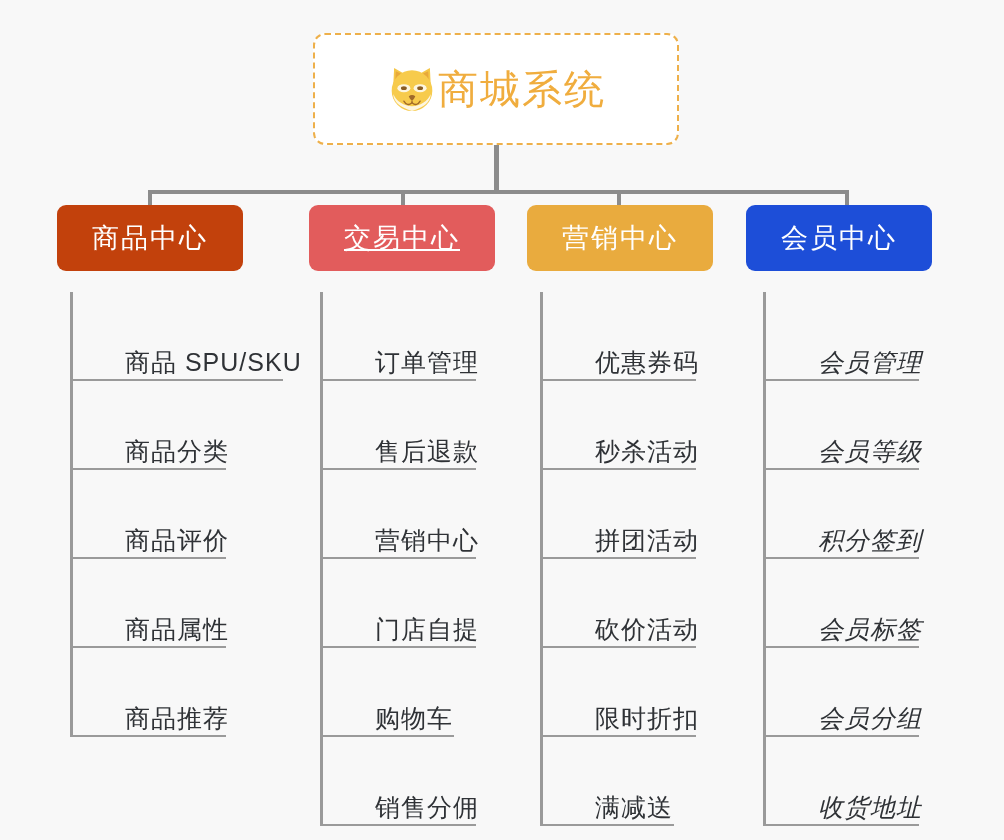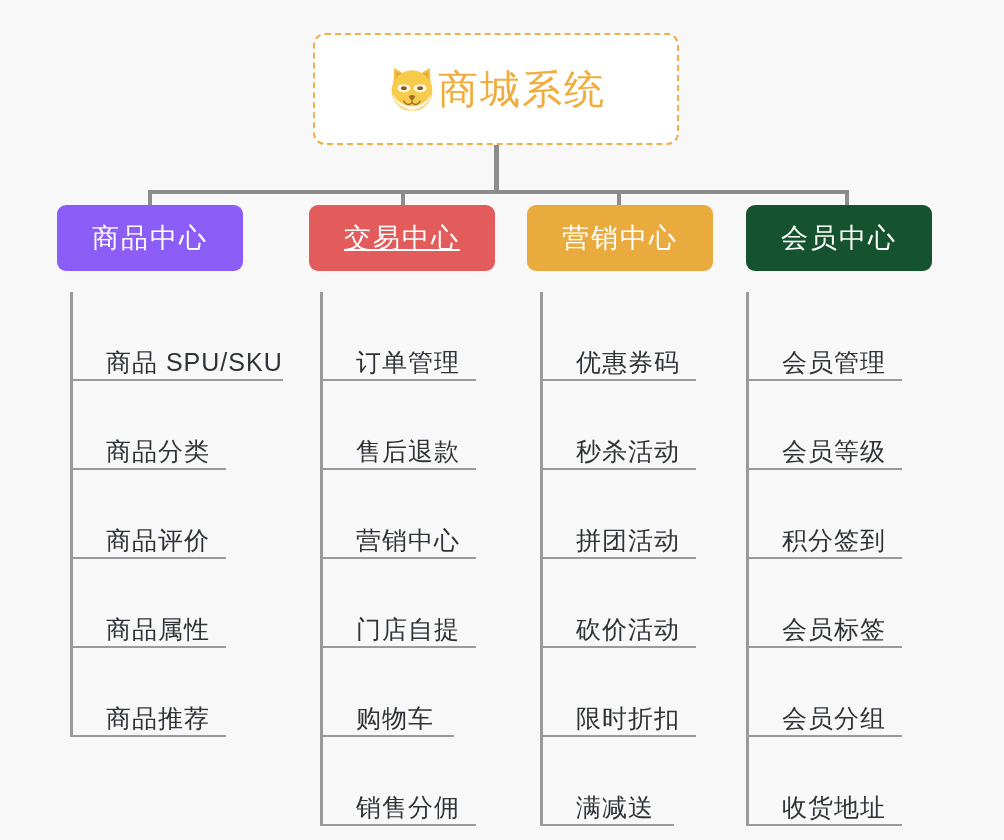--- a/index.html
+++ b/index.html
@@ -94,21 +94,21 @@
     bottom: 0px;
     width: 3px;
     background: #9a9a9a;
   }
   .leaf {
     position: relative;
     height: 89px;
     box-sizing: border-box;
     display: flex;
     align-items: flex-end;
-    padding-left: 33px;
+    padding-left: 52px;
     padding-bottom: 6px;
     text-align: right;
   }
   .leaf-label {
     font-size: 25px;
     color: #2f3236;
     line-height: 1.05;
     white-space: nowrap;
     letter-spacing: 1px;
   }
@@ -153,21 +153,21 @@
   </div>
 
   <div class="conn conn-v" style="left:494px; top:145px; width:5px; height:48px;"></div>
   <div class="conn conn-h" style="left:148px; top:190px; width:701px; height:4px;"></div>
   <div class="conn conn-v" style="left:148px; top:190px; width:4px; height:20px;"></div>
   <div class="conn conn-v" style="left:401px; top:190px; width:4px; height:20px;"></div>
   <div class="conn conn-v" style="left:617px; top:190px; width:4px; height:20px;"></div>
   <div class="conn conn-v" style="left:845px; top:190px; width:4px; height:20px;"></div>
 
   <div class="column" style="left:57px; width:190px;">
-    <div class="cat-header" style="width: 186px; background: #8b5cf6;">
+    <div class="cat-header" style="width: 186px; background: #c2410c;">
       <span>商品中心</span>
     </div>
     <div class="branch" style="margin-left:13px;">
       <div class="branch-stem"></div>
       <div class="leaf">
         <span class="leaf-label">商品 SPU/SKU</span>
         <div class="leaf-underline" style="width:210px;"></div>
       </div>
       <div class="leaf">
         <span class="leaf-label">商品分类</span>
@@ -248,24 +248,24 @@
         <div class="leaf-underline" style="width:153px;"></div>
       </div>
       <div class="leaf">
         <span class="leaf-label">满减送</span>
         <div class="leaf-underline" style="width:131px;"></div>
       </div>
     </div>
   </div>
 
   <div class="column" style="left:746px; width:186px;">
-    <div class="cat-header" style="width: 186px; background: #14532d;">
+    <div class="cat-header" style="width: 186px; background: #1d4ed8;">
       <span>会员中心</span>
     </div>
-    <div class="branch" style="">
+    <div class="branch" style="margin-left:17px;font-style:italic;">
       <div class="branch-stem"></div>
       <div class="leaf">
         <span class="leaf-label">会员管理</span>
         <div class="leaf-underline" style="width:153px;"></div>
       </div>
       <div class="leaf">
         <span class="leaf-label">会员等级</span>
         <div class="leaf-underline" style="width:153px;"></div>
       </div>
       <div class="leaf">

